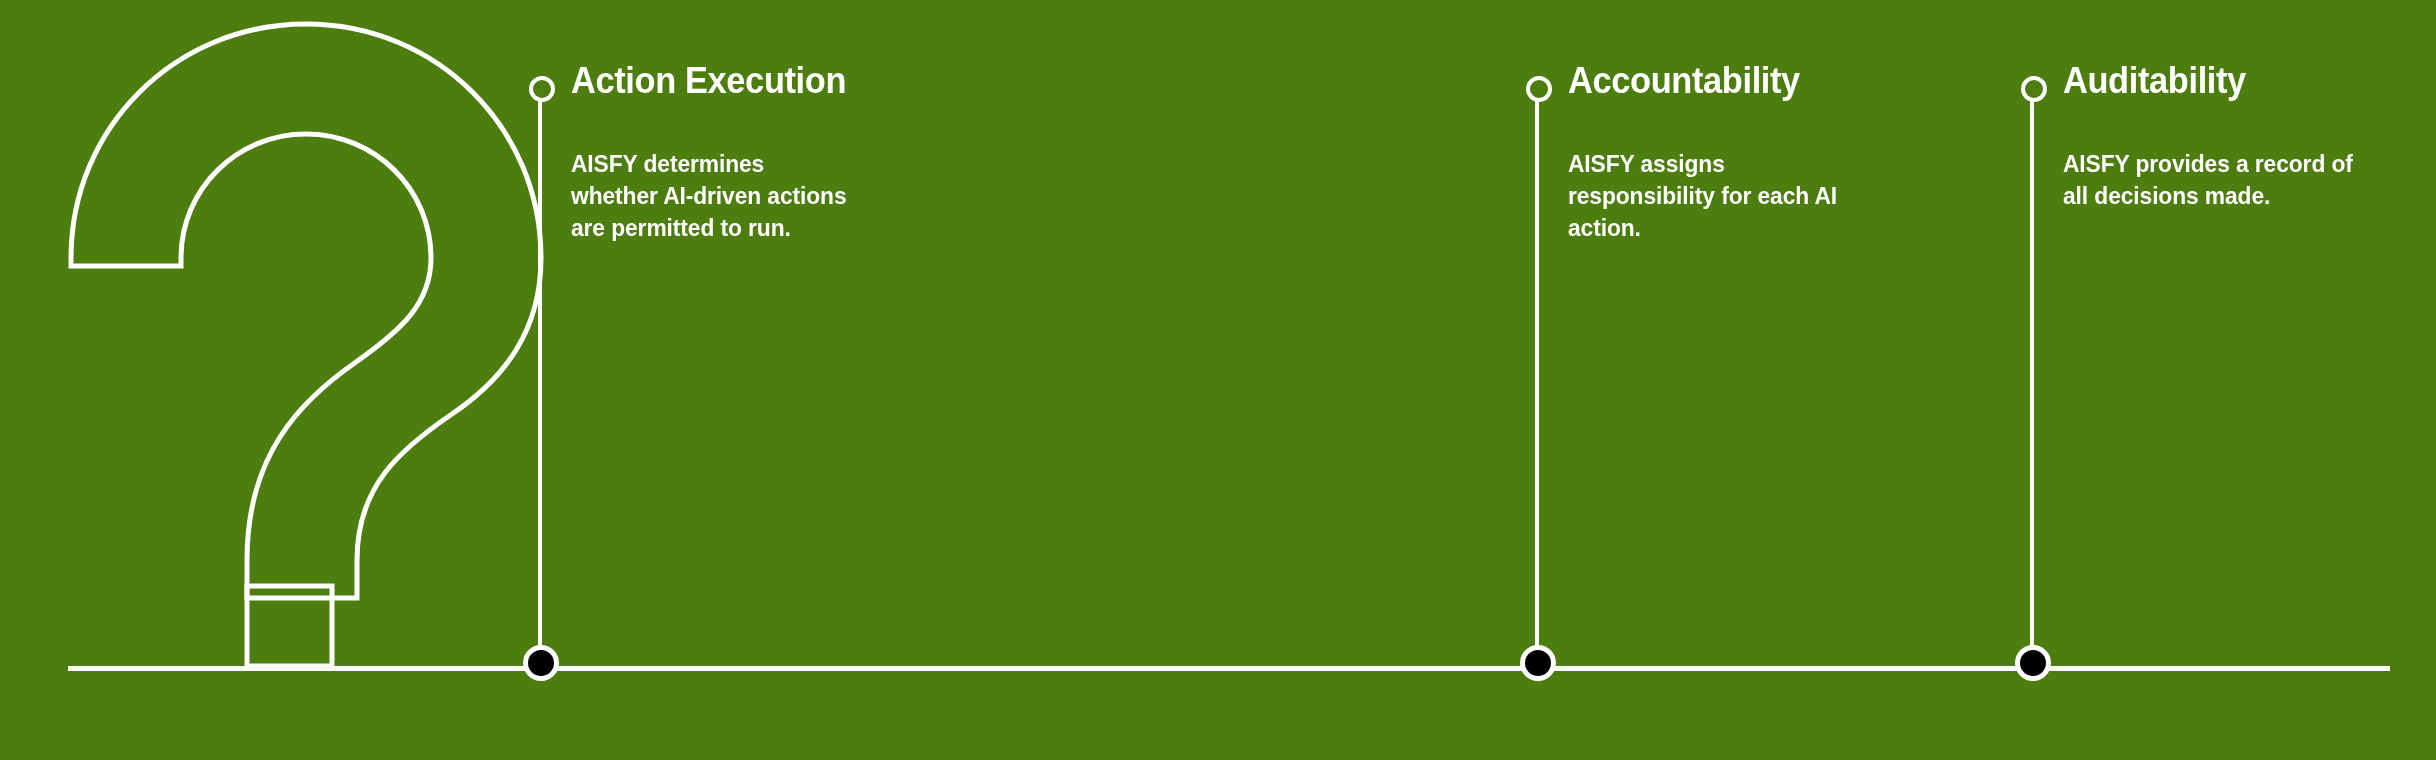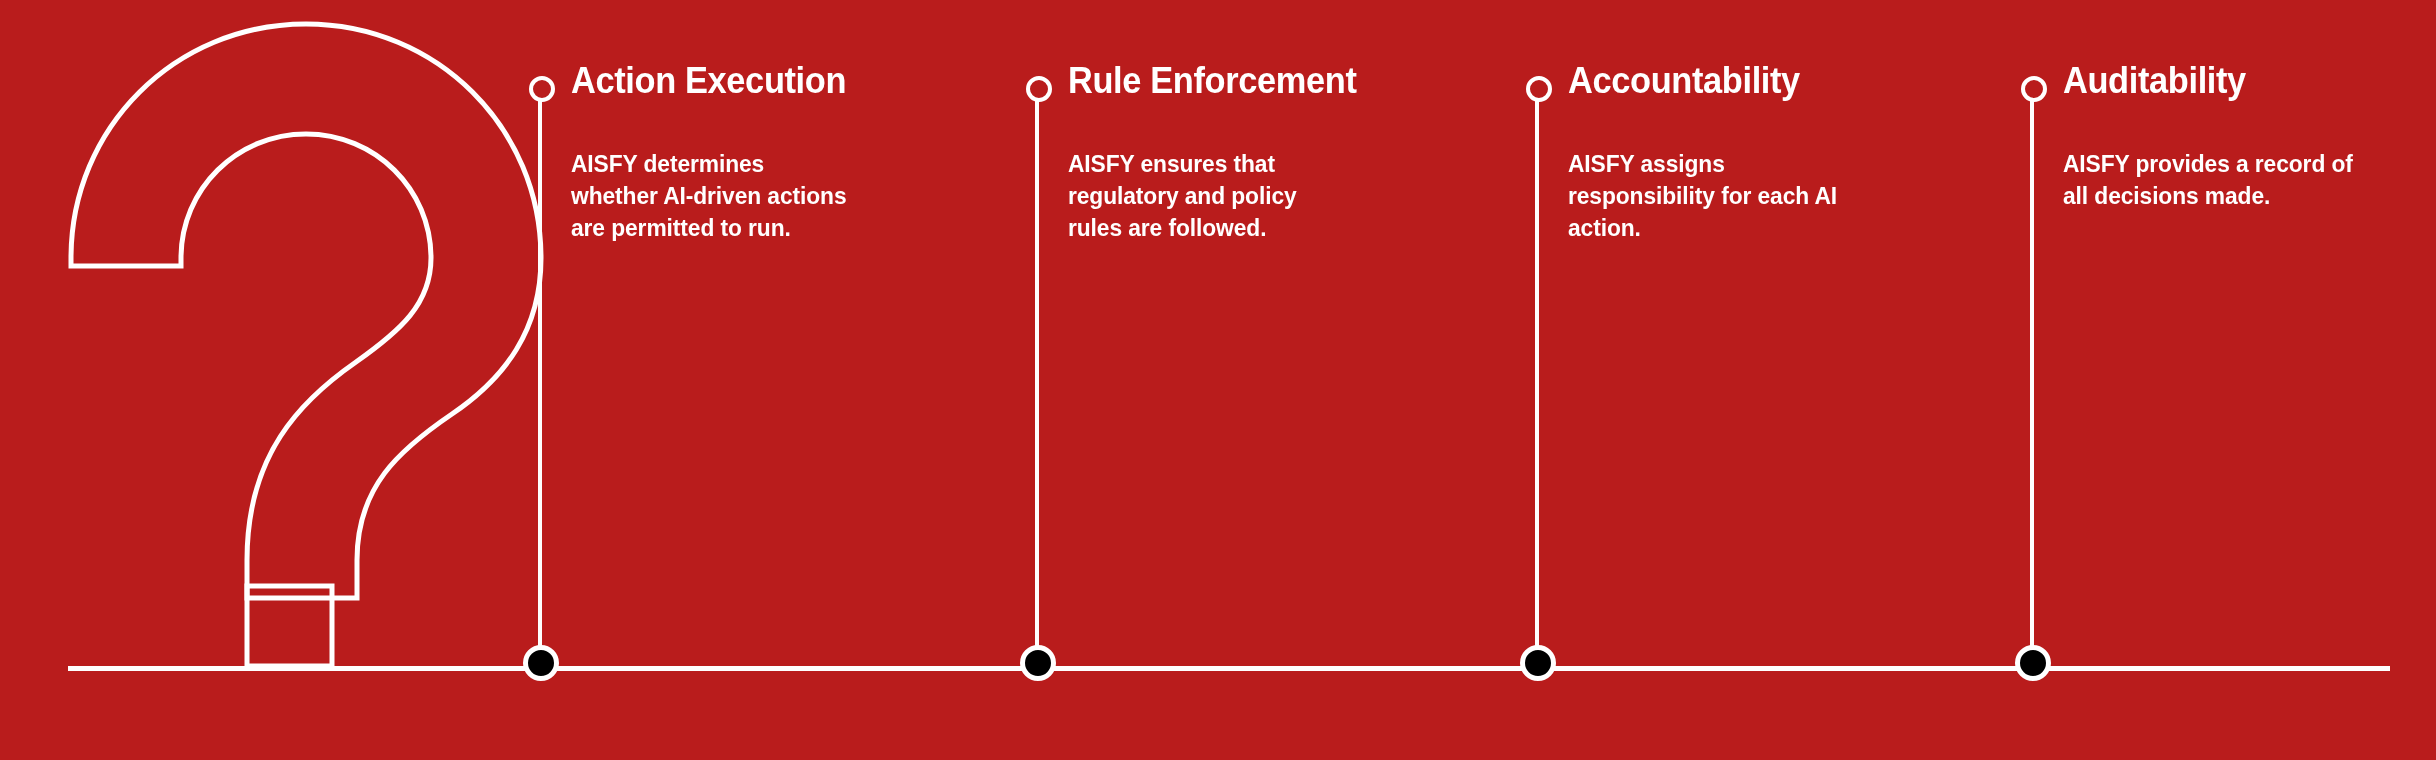--- a/index.html
+++ b/index.html
@@ -9,21 +9,21 @@
     background: #000000;
   }
   body {
     font-family: "Liberation Sans", "DejaVu Sans", sans-serif;
     -webkit-font-smoothing: antialiased;
   }
   #stage {
     position: relative;
     width: 2436px;
     height: 760px;
-    background: #b91c1c;
+    background: #4d7c0f;
     overflow: hidden;
   }
 
   
   #qmark-layer {
     position: absolute;
     left: 0;
     top: 0;
     width: 2436px;
     height: 760px;
@@ -140,27 +140,20 @@
   <div class="baseline"></div>
 
   <div class="milestone" id="ms-0">
     <div class="m-dot-top"></div>
     <div class="m-stem"></div>
     <div class="m-dot-base"></div>
     <div class="m-title">Action Execution</div>
     <div class="m-body">AISFY determines whether AI-driven actions are permitted to run.</div>
   </div>
 
-  <div class="milestone" id="ms-1">
-    <div class="m-dot-top"></div>
-    <div class="m-stem"></div>
-    <div class="m-dot-base"></div>
-    <div class="m-title">Rule Enforcement</div>
-    <div class="m-body">AISFY ensures that regulatory and policy rules are followed.</div>
-  </div>
 
   <div class="milestone" id="ms-2">
     <div class="m-dot-top"></div>
     <div class="m-stem"></div>
     <div class="m-dot-base"></div>
     <div class="m-title">Accountability</div>
     <div class="m-body">AISFY assigns responsibility for each AI action.</div>
   </div>
 
   <div class="milestone" id="ms-3">

